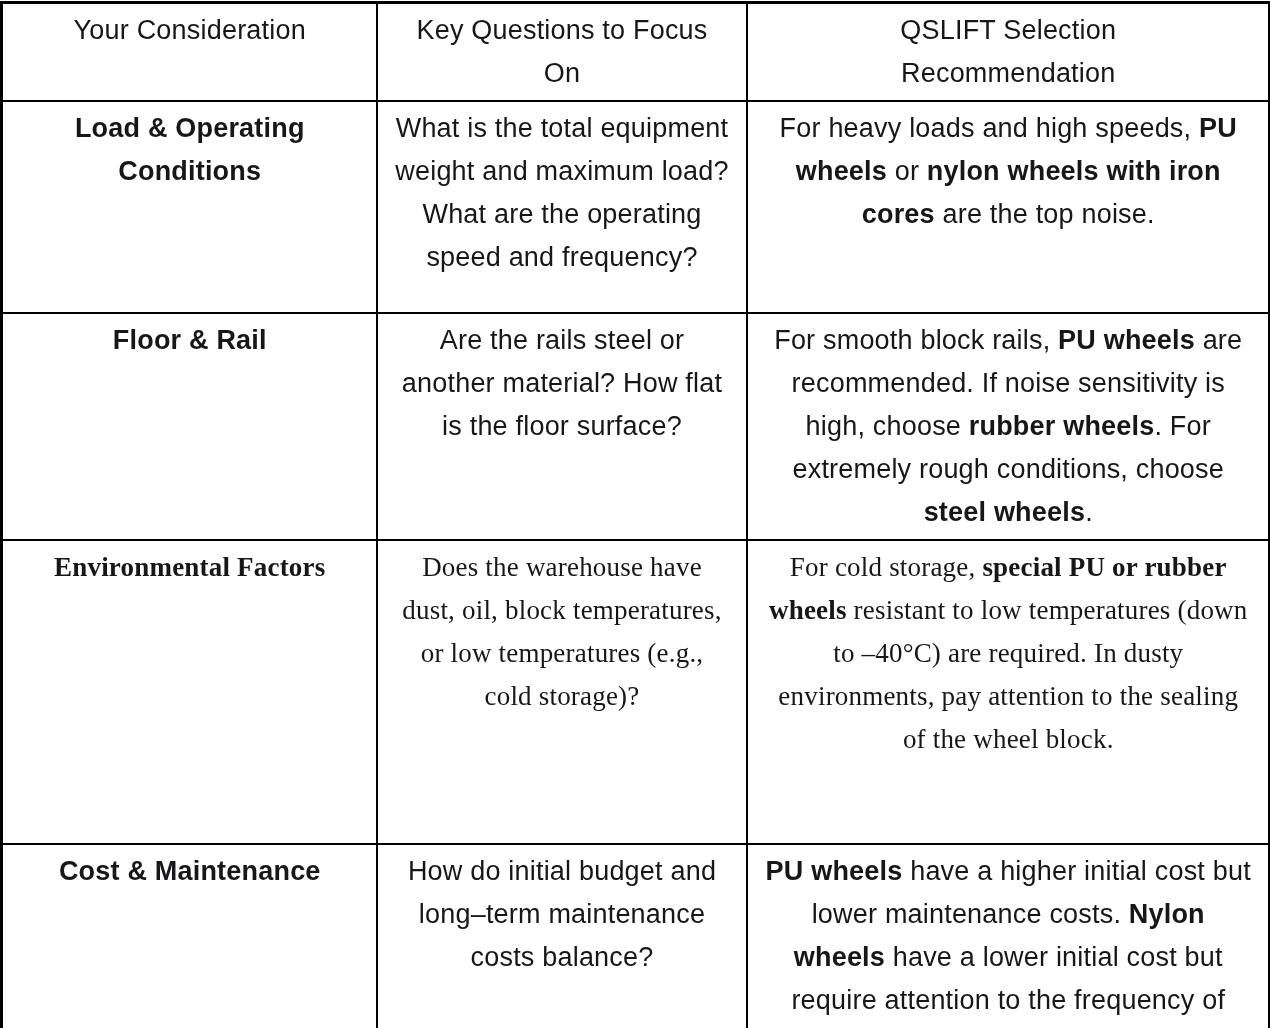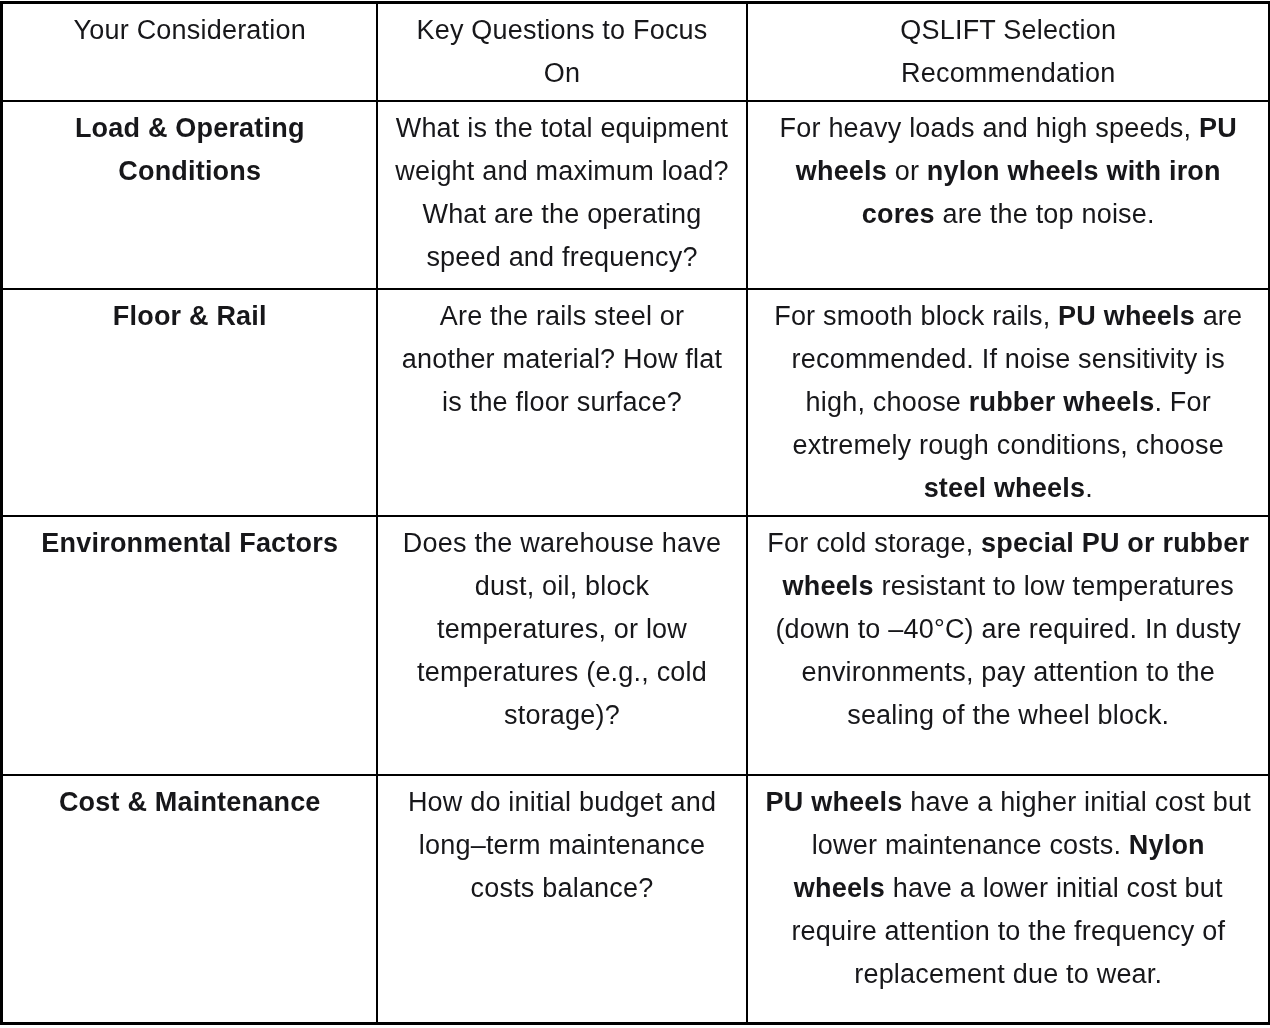--- a/index.html
+++ b/index.html
@@ -36,23 +36,23 @@
   th.hd {
     white-space: pre-line; 
   }
   td.lbl {
     font-weight: 700;
   }
   td strong, td b {
     font-weight: 700;
   }
   tr.r-head { height: 86px; }
-  tr.r1 { height: 188px; }
+  tr.r1 { height: 212px; }
   tr.r2 { height: 210px; }
-  tr.r3 { height: 259px; }
+  tr.r3 { height: 304px; font-family: Liberation Serif, serif; }
   tr.r4 { height: 248px; }
 </style>
 </head>
 <body>
 
 <table class="sel-table">
   <colgroup>
     <col class="c1">
     <col class="c2">
     <col class="c3">

